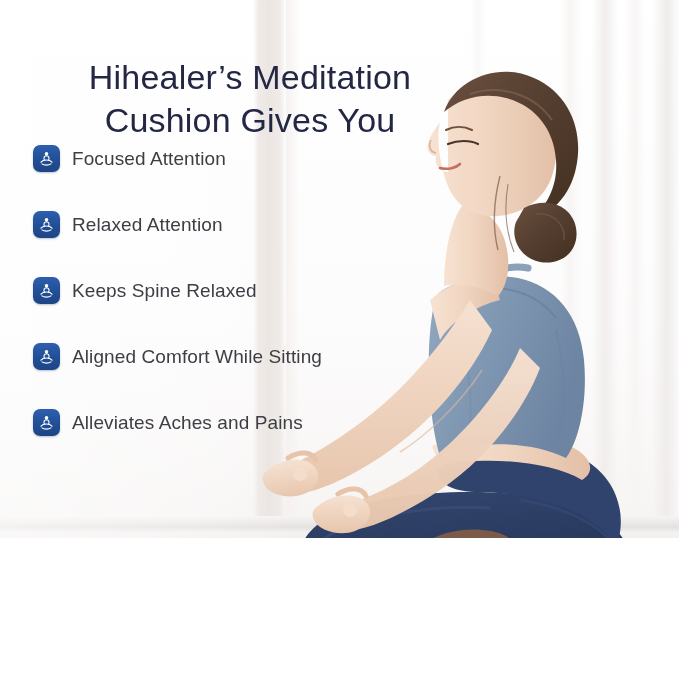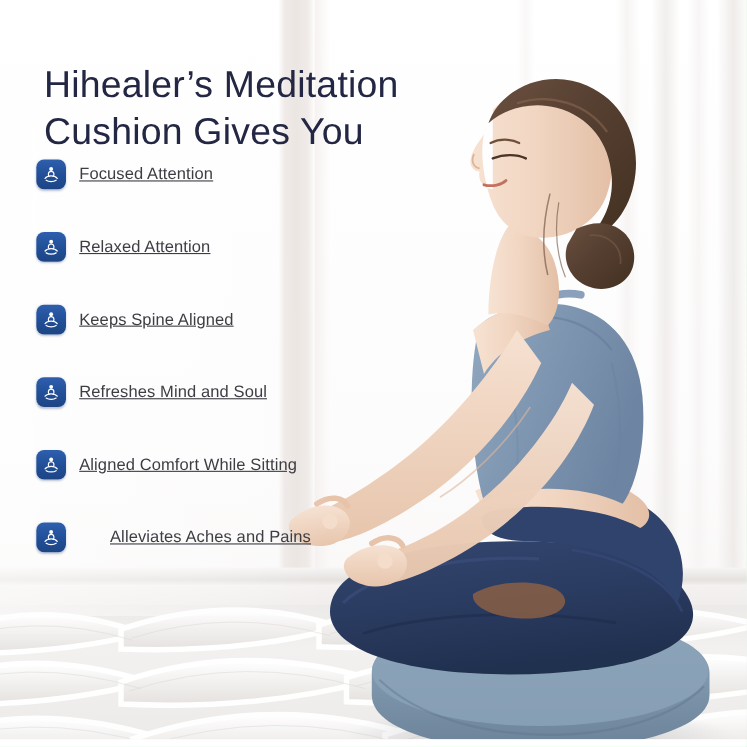--- a/index.html
+++ b/index.html
@@ -8,23 +8,24 @@
     padding: 0;
     background: #ffffff;
   }
   body {
     font-family: "Liberation Sans", sans-serif;
   }
 
   #stage {
     position: relative;
     width: 679px;
-    height: 672px;
+    height: 538px;
     overflow: hidden;
     background: #86efac;
+    text-align: center;
   }
 
   
   .bg-base {
     position: absolute;
     inset: 0;
     background:
       linear-gradient(180deg, #ffffff 0%, #fdfcfc 60%, #f6f4f3 100%);
   }
 
@@ -107,44 +108,43 @@
     left: 33px;
     top: 142px;
     width: 400px;
   }
   .benefit {
     display: flex;
     align-items: center;
     height: 32px;
     margin-bottom: 34px;
   }
-  .benefit:last-child { margin-bottom: 0; gap: 28px; }
+  .benefit:last-child { margin-bottom: 0; }
 
   .b-icon {
     flex: 0 0 auto;
     width: 27px;
     height: 27px;
     border-radius: 7px;
     background: linear-gradient(180deg, #2e5fae 0%, #214e96 55%, #1d4585 100%);
     display: flex;
     align-items: center;
     justify-content: center;
     box-shadow: 0 1px 2px rgba(30,60,110,0.30);
   }
   .b-icon svg { display: block; }
 
   .b-label {
     margin-left: 12px;
     color: #3d3d44;
-    font-size: 15px;
+    font-size: 19px;
     font-weight: 300;
     line-height: 1;
     letter-spacing: 0.1px;
     white-space: nowrap;
-    text-decoration: underline;
   }
 
   
   .text-wash {
     position: absolute;
     left: 0; top: 0; width: 300px; height: 560px;
     background: linear-gradient(90deg, rgba(255,255,255,0.55) 0%, rgba(255,255,255,0.25) 70%, rgba(255,255,255,0) 100%);
     pointer-events: none;
   }
 </style>
@@ -405,35 +405,23 @@
     <li class="benefit">
       <span class="b-icon">
         <svg width="17" height="17" viewBox="0 0 24 24" aria-hidden="true">
           <circle cx="12" cy="5.2" r="2.5" fill="#ffffff"></circle>
           <path d="M12 8.2c-2 0-3.4 1.6-3.6 3.4-.1 1.1.3 2.1 1 2.8" fill="none" stroke="#ffffff" stroke-width="1.5" stroke-linecap="round"></path>
           <path d="M12 8.2c2 0 3.4 1.6 3.6 3.4.1 1.1-.3 2.1-1 2.8" fill="none" stroke="#ffffff" stroke-width="1.5" stroke-linecap="round"></path>
           <path d="M4.2 17.2c1.6-2 4.4-3.1 7.8-3.1s6.2 1.1 7.8 3.1" fill="none" stroke="#ffffff" stroke-width="1.6" stroke-linecap="round"></path>
           <path d="M5.6 19.6c1.6 1.1 3.9 1.7 6.4 1.7s4.8-.6 6.4-1.7" fill="none" stroke="#ffffff" stroke-width="1.6" stroke-linecap="round"></path>
         </svg>
       </span>
-      <span class="b-label">Keeps Spine Aligned</span>
+      <span class="b-label">Keeps Spine Relaxed</span>
     </li>
 
-    <li class="benefit">
-      <span class="b-icon">
-        <svg width="17" height="17" viewBox="0 0 24 24" aria-hidden="true">
-          <circle cx="12" cy="5.2" r="2.5" fill="#ffffff"></circle>
-          <path d="M12 8.2c-2 0-3.4 1.6-3.6 3.4-.1 1.1.3 2.1 1 2.8" fill="none" stroke="#ffffff" stroke-width="1.5" stroke-linecap="round"></path>
-          <path d="M12 8.2c2 0 3.4 1.6 3.6 3.4.1 1.1-.3 2.1-1 2.8" fill="none" stroke="#ffffff" stroke-width="1.5" stroke-linecap="round"></path>
-          <path d="M4.2 17.2c1.6-2 4.4-3.1 7.8-3.1s6.2 1.1 7.8 3.1" fill="none" stroke="#ffffff" stroke-width="1.6" stroke-linecap="round"></path>
-          <path d="M5.6 19.6c1.6 1.1 3.9 1.7 6.4 1.7s4.8-.6 6.4-1.7" fill="none" stroke="#ffffff" stroke-width="1.6" stroke-linecap="round"></path>
-        </svg>
-      </span>
-      <span class="b-label">Refreshes Mind and Soul</span>
-    </li>
 
     <li class="benefit">
       <span class="b-icon">
         <svg width="17" height="17" viewBox="0 0 24 24" aria-hidden="true">
           <circle cx="12" cy="5.2" r="2.5" fill="#ffffff"></circle>
           <path d="M12 8.2c-2 0-3.4 1.6-3.6 3.4-.1 1.1.3 2.1 1 2.8" fill="none" stroke="#ffffff" stroke-width="1.5" stroke-linecap="round"></path>
           <path d="M12 8.2c2 0 3.4 1.6 3.6 3.4.1 1.1-.3 2.1-1 2.8" fill="none" stroke="#ffffff" stroke-width="1.5" stroke-linecap="round"></path>
           <path d="M4.2 17.2c1.6-2 4.4-3.1 7.8-3.1s6.2 1.1 7.8 3.1" fill="none" stroke="#ffffff" stroke-width="1.6" stroke-linecap="round"></path>
           <path d="M5.6 19.6c1.6 1.1 3.9 1.7 6.4 1.7s4.8-.6 6.4-1.7" fill="none" stroke="#ffffff" stroke-width="1.6" stroke-linecap="round"></path>
         </svg>

